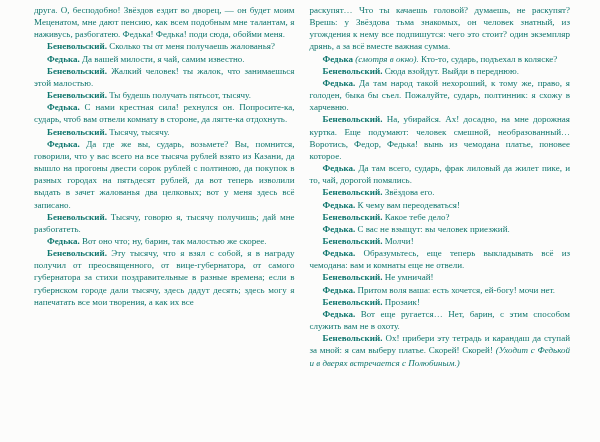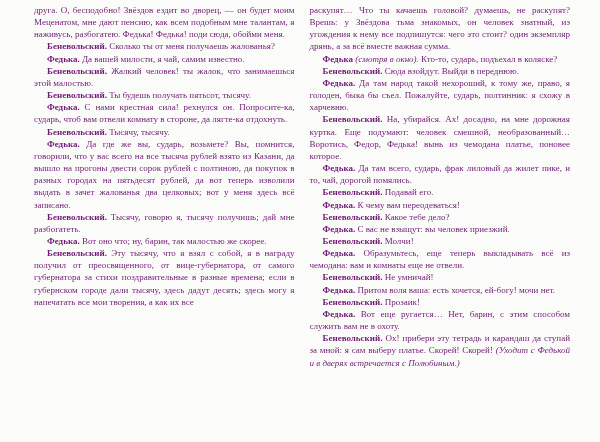--- a/index.html
+++ b/index.html
@@ -10,21 +10,21 @@
     overflow: hidden;
   }
   .page {
     box-sizing: border-box;
     width: 600px;
     height: 442px;
     padding: 4px 30px 4px 34px;
     display: flex;
     gap: 15px;
     font-family: "Liberation Serif", "DejaVu Serif", serif;
-    color: #701a75;
+    color: #0f766e;
   }
   .col {
     flex: 1;
     min-width: 0;
     font-size: 9px;
     line-height: 12.15px;
     text-align: justify;
     hyphens: auto;
     -webkit-hyphens: auto;
   }
@@ -50,21 +50,21 @@
       <p><b>Федька.</b><span> Вот оно что; ну, барин, так малостью же скорее.</span></p>
       <p><b>Беневольский.</b><span> Эту тысячу, что я взял с собой, я в награду получил от преосвященного, от вице-губернатора, от самого губернатора за стихи поздравительные в разные времена; если в губернском городе дали тысячу, здесь дадут десять; здесь могу я напечатать все мои творения, а как их все</span></p>
     </div>
   <div class="col" id="col-right">
       <p class="cont"><span>раскупят… Что ты качаешь головой? думаешь, не раскупят? Врешь: у Звёздова тьма знакомых, он человек знатный, из угождения к нему все подпишутся: чего это стоит? один экземпляр дрянь, а за всё вместе важная сумма.</span></p>
       <p><b>Федька</b><i> (смотря в окно).</i><span> Кто-то, сударь, подъехал в коляске?</span></p>
       <p><b>Беневольский.</b><span> Сюда взойдут. Выйди в переднюю.</span></p>
       <p><b>Федька.</b><span> Да там народ такой нехороший, к тому же, право, я голоден, быка бы съел. Пожалуйте, сударь, полтинник: я схожу в харчевню.</span></p>
       <p><b>Беневольский.</b><span> На, убирайся. Ах! досадно, на мне дорожная куртка. Еще подумают: человек смешной, необразованный… Воротись, Федор, Федька! вынь из чемодана платье, поновее которое.</span></p>
       <p><b>Федька.</b><span> Да там всего, сударь, фрак лиловый да жилет пике, и то, чай, дорогой помялись.</span></p>
-      <p><b>Беневольский.</b><span> Подавай его.</span></p>
+      <p><b>Беневольский.</b><span> Звёздова его.</span></p>
       <p><b>Федька.</b><span> К чему вам переодеваться!</span></p>
       <p><b>Беневольский.</b><span> Какое тебе дело?</span></p>
       <p><b>Федька.</b><span> С вас не взыщут: вы человек приезжий.</span></p>
       <p><b>Беневольский.</b><span> Молчи!</span></p>
       <p><b>Федька.</b><span> Образумьтесь, еще теперь выкладывать всё из чемодана: вам и комнаты еще не отвели.</span></p>
       <p><b>Беневольский.</b><span> Не умничай!</span></p>
       <p><b>Федька.</b><span> Притом воля ваша: есть хочется, ей-богу! мочи нет.</span></p>
       <p><b>Беневольский.</b><span> Прозаик!</span></p>
       <p><b>Федька.</b><span> Вот еще ругается… Нет, барин, с этим способом служить вам не в охоту.</span></p>
       <p><b>Беневольский.</b><span> Ох! прибери эту тетрадь и карандаш да ступай за мной: я сам выберу платье. Скорей! Скорей! </span><i>(Уходит с Федькой и в дверях встречается с Полюбиным.)</i></p>

